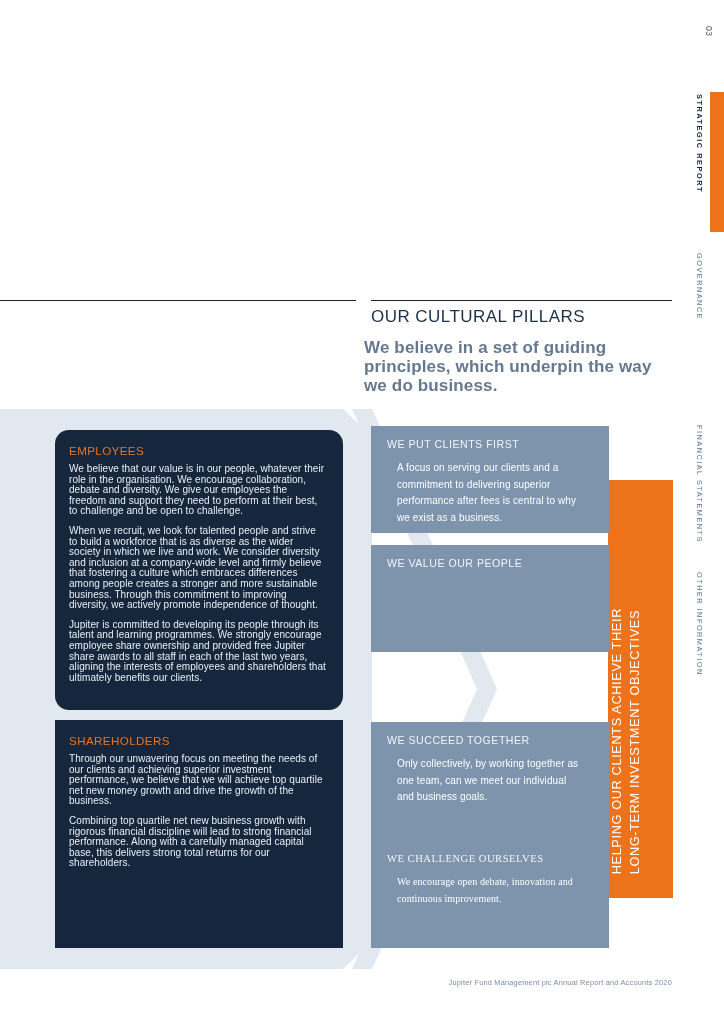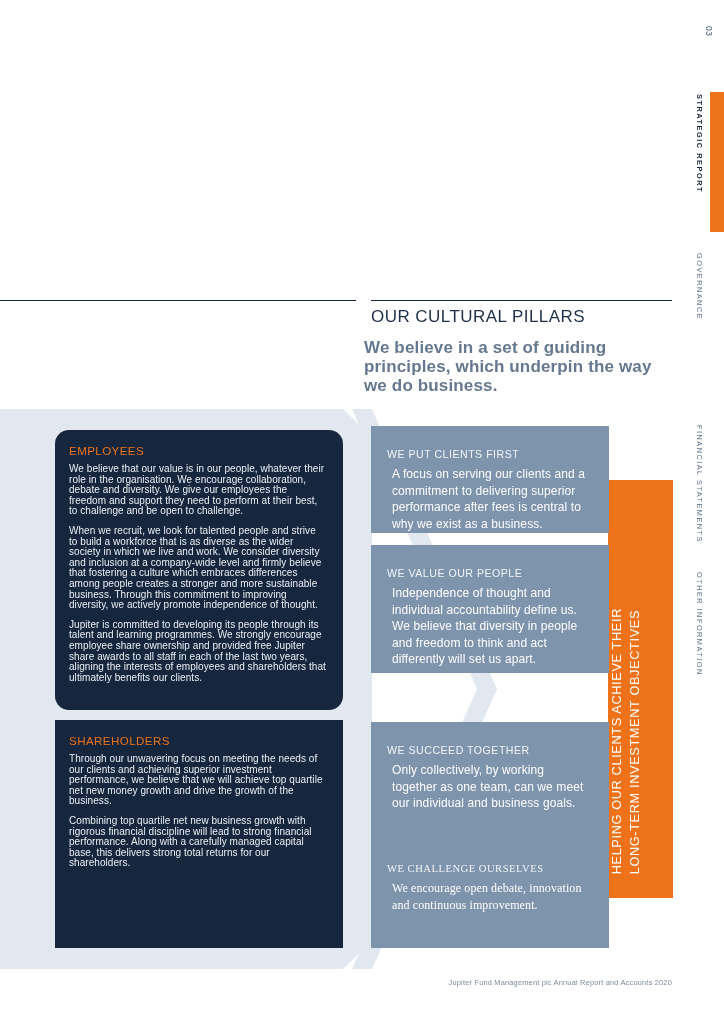--- a/index.html
+++ b/index.html
@@ -157,37 +157,37 @@
     white-space: pre-line;
     text-align: left;
   }
 
   
   .pillar-card {
     position: absolute;
     background: #7e94ad;
     color: #ffffff;
     box-sizing: border-box;
-    padding: 22px 16px;
+    padding: 12px 16px;
     left: 371px;
     width: 238px;
   }
   #pillar-1 { top: 426px; height: 107px; }
-  #pillar-2 { top: 545px; height: 128px; }
+  #pillar-2 { top: 545px; height: 107px; }
   #pillar-3 { top: 722px; height: 123px; }
   #pillar-4 { top: 841px; height: 107px; font-family: Liberation Serif, serif; }
   .pillar-card .p-title {
     margin: 0 0 6px 0;
     font-size: 10.6px;
     letter-spacing: 0.5px;
     color: #f2f5f8;
   }
   .pillar-card .p-body {
-    margin: 5px;
-    font-size: 12px;
+    margin: 10px;
+    font-size: 10px;
     line-height: 16.6px;
     letter-spacing: 0.1px;
     color: #ffffff;
   }
 
   
   #footer {
     position: absolute;
     left: 0;
     top: 978px;
@@ -227,21 +227,20 @@
   <div id="orange-panel-text">HELPING OUR CLIENTS ACHIEVE THEIR
 LONG-TERM INVESTMENT OBJECTIVES</div>
 </div>
 
 <div class="pillar-card" id="pillar-1">
   <div class="p-title">WE PUT CLIENTS FIRST</div>
   <div class="p-body">A focus on serving our clients and a commitment to delivering superior performance after fees is central to why we exist as a business.</div>
 </div>
 <div class="pillar-card" id="pillar-2">
   <div class="p-title">WE VALUE OUR PEOPLE</div>
-  <div class="p-body">Independence of thought and individual accountability define us. We believe that diversity in people and freedom to think and act differently will set us apart.</div>
 </div>
 <div class="pillar-card" id="pillar-3">
   <div class="p-title">WE SUCCEED TOGETHER</div>
   <div class="p-body">Only collectively, by working together as one team, can we meet our individual and business goals.</div>
 </div>
 <div class="pillar-card" id="pillar-4">
   <div class="p-title">WE CHALLENGE OURSELVES</div>
   <div class="p-body">We encourage open debate, innovation and continuous improvement.</div>
 </div>
 

